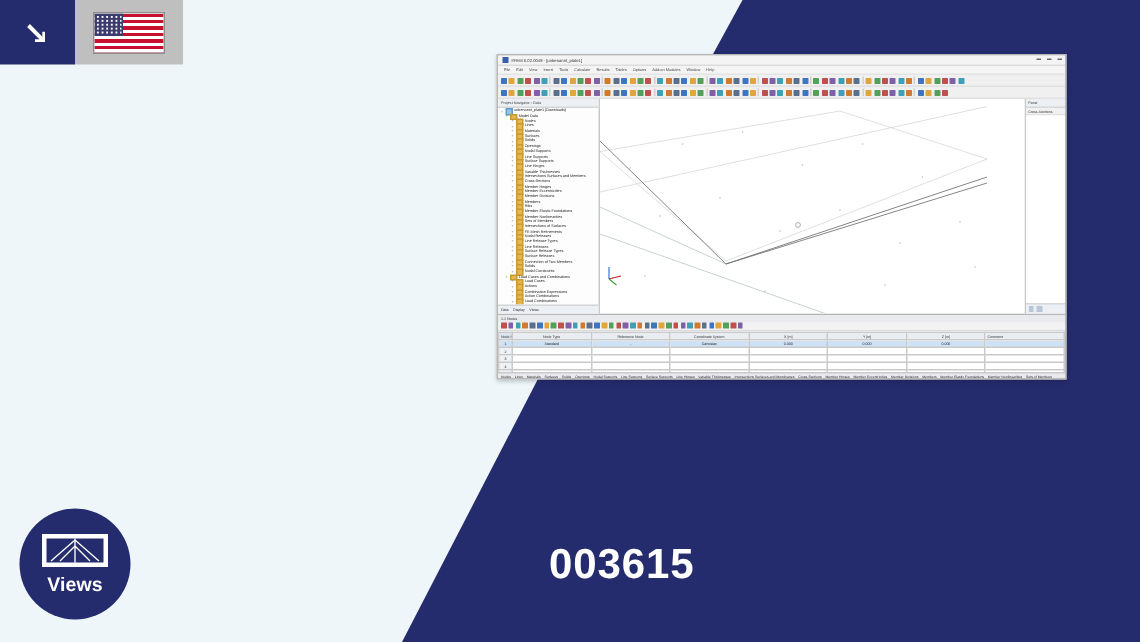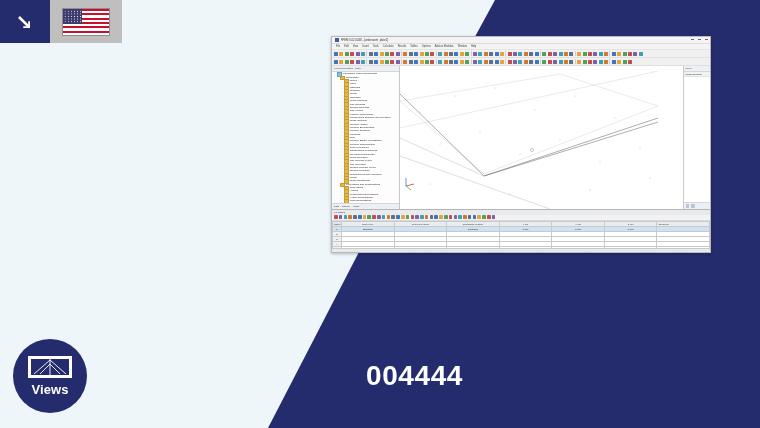--- a/index.html
+++ b/index.html
@@ -183,21 +183,21 @@
       <div class="lt"></div>
         <div class="rt"></div>
       <svg width="44" height="22" viewBox="0 0 44 22">
         <path d="M22 3 L22 19 M22 4 L6 18 M22 4 L38 18 M22 8 L12 18 M22 8 L32 18" stroke="#ffffff" stroke-width="0.9" fill="none"></path>
       </svg>
     </div>
     <div class="logo-text">Views</div>
   </div>
 
   <div class="faqrow">
-    <div class="faq-num">004444</div>
+    <div class="faq-num">003615</div>
   </div>
 
   <div class="shot">
 
     <div class="win-title">
       <span class="ic"></span>
       <span class="t">RFEM 6.02.0048 - [unbenannt_plate1]</span>
       <span class="btns">
           <i></i>
           <i></i>

